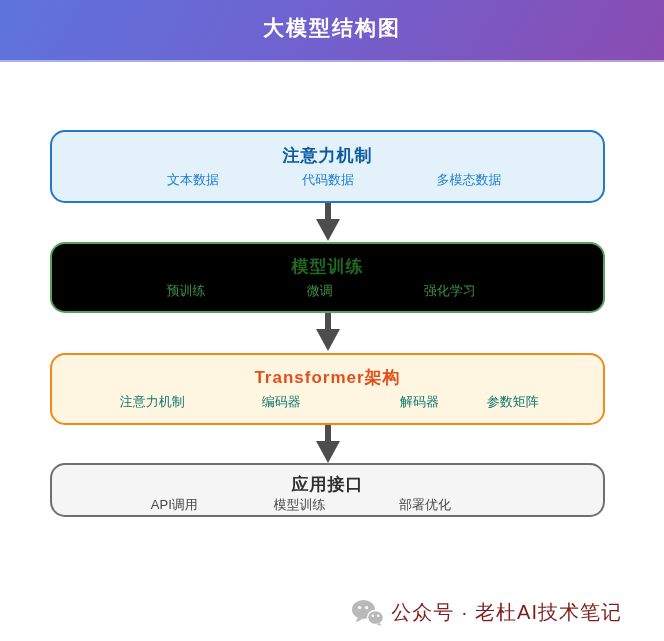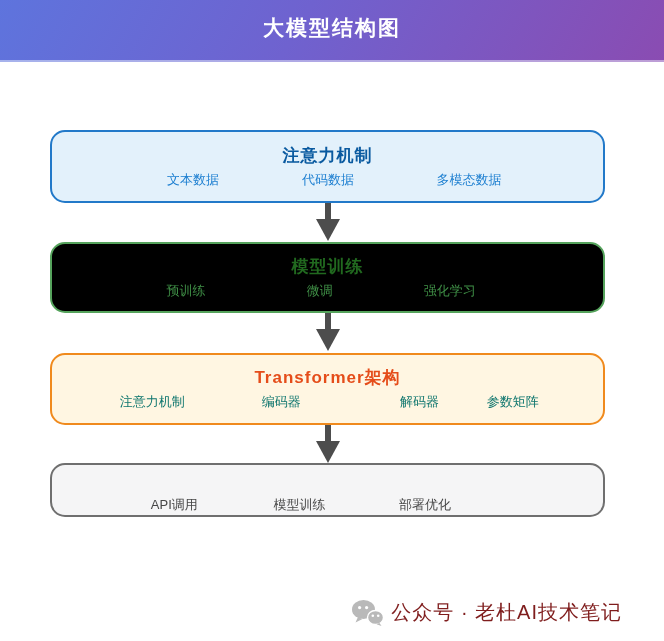--- a/index.html
+++ b/index.html
@@ -153,20 +153,21 @@
     <span class="dbox-item" style="left:66.7%">解码器</span>
     <span class="dbox-item" style="left:83.6%">参数矩阵</span>
   </div>
 
   <div class="arrow arrow-3">
     <div class="shaft"></div>
     <div class="head"></div>
   </div>
 
   <div class="dbox box-gray">
+    <div class="dbox-title">应用接口</div>
     <span class="dbox-item" style="left:22.2%">API调用</span>
     <span class="dbox-item" style="left:44.9%">模型训练</span>
     <span class="dbox-item" style="left:67.7%">部署优化</span>
   </div>
 
   <div class="footer">
     <svg class="wechat-icon" width="33" height="27" viewBox="0 0 33 27">
       <ellipse cx="12.5" cy="10.5" rx="11.5" ry="9.5" fill="#b9b9b9"></ellipse>
       <path d="M7 18 L4.5 23.5 L11.5 20 Z" fill="#b9b9b9"></path>
       <circle cx="8.6" cy="8.6" r="1.6" fill="#ffffff"></circle>

